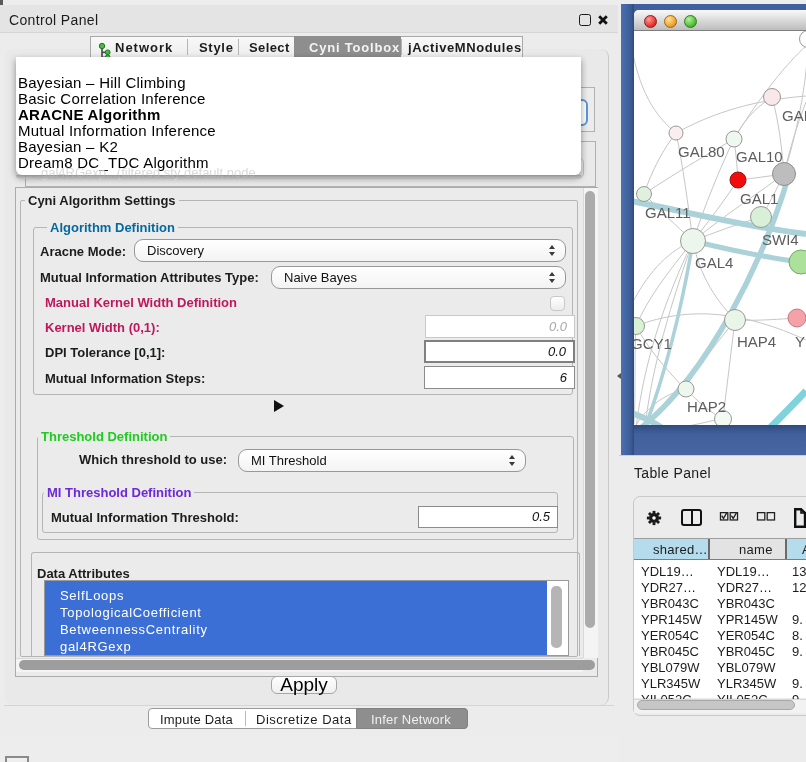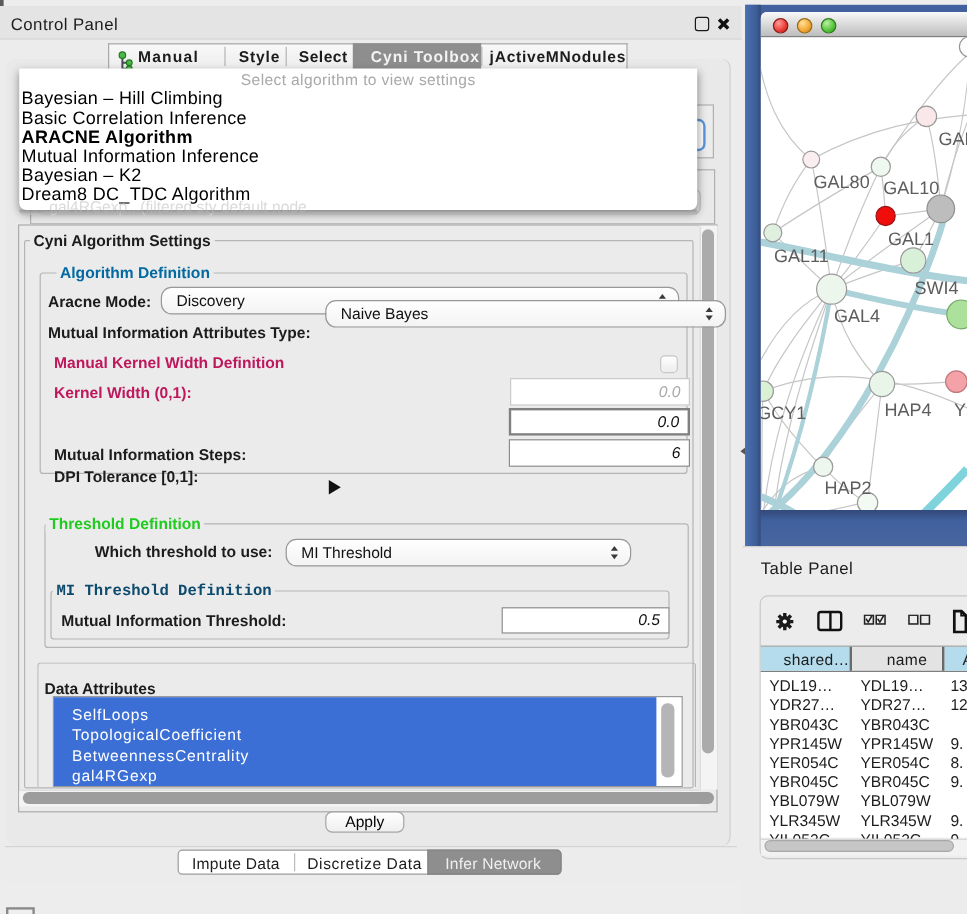--- a/index.html
+++ b/index.html
@@ -37,21 +37,21 @@
   <div class="abs" style="left:401px;top:34px;width:1px;height:16px;background:#b4b4b4;"></div>
   <svg class="abs" style="left:97px;top:36px;" width="15" height="18" viewBox="0 0 15 18">
     <g stroke="#4d4d5a" stroke-width="1.7" fill="none">
       <path d="M5,6 L5,16.3 L9.5,16.3"></path>
       <path d="M5,11.3 L9.5,11.3"></path>
     </g>
     <circle cx="5" cy="5" r="2.7" fill="#4cb648" stroke="#1f7a1f" stroke-width="1"></circle>
     <circle cx="10.7" cy="11.3" r="2.4" fill="#4cb648" stroke="#1f7a1f" stroke-width="1"></circle>
     <circle cx="10.7" cy="16.3" r="2.4" fill="#4cb648" stroke="#1f7a1f" stroke-width="1"></circle>
   </svg>
-  <div class="lbl b" style="left:115px;top:35px;letter-spacing:1px;">Manual</div>
+  <div class="lbl b" style="left:115px;top:35px;letter-spacing:1px;">Network</div>
   <div class="lbl b" style="left:199px;top:35px;letter-spacing:0.7px;">Style</div>
   <div class="lbl b" style="left:249px;top:35px;letter-spacing:0.4px;">Select</div>
   <div class="lbl b" style="left:309px;top:35px;color:#f3f3f3;letter-spacing:0.8px;">Cyni Toolbox</div>
   <div class="lbl b" style="left:408px;top:35px;letter-spacing:0.6px;">jActiveMNodules</div>
 
   <div class="abs" style="left:25px;top:82px;width:568px;height:43px;border:1px solid #b0b0b0;background:#ececec;"></div>
   <div class="abs" style="left:300px;top:94px;width:284px;height:23px;border:2.5px solid #5a95d9;border-radius:6px;background:#fff;"></div>
 
   <div class="abs" style="left:25px;top:136px;width:569px;height:44px;border:1px solid #b0b0b0;background:#e9e9e9;"></div>
 
@@ -73,74 +73,73 @@
   <div class="gb" style="left:33px;top:222px;width:538px;height:166px;"></div>
   <div class="gt" style="left:47px;top:215px;color:#0369a1;">Algorithm Definition</div>
 
   <div class="lbl b" style="left:40px;top:239px;">Aracne Mode:</div>
   <div class="combo" style="left:134px;top:234px;width:430px;height:21px;">
       <span class="tx">Discovery</span>
       <span class="up"></span>
       <span class="dn"></span>
     </div>
   <div class="lbl b" style="left:40px;top:265px;">Mutual Information Attributes Type:</div>
-  <div class="combo" style="left:271px;top:245px;width:293px;height:21px;padding-left:39px;">
+  <div class="combo" style="left:271px;top:261px;width:293px;height:21px;">
       <span class="tx">Naive Bayes</span>
       <span class="up"></span>
       <span class="dn"></span>
     </div>
   <div class="lbl b dis" style="left:45px;top:290px;">Manual Kernel Width Definition</div>
   <div class="abs" style="left:550px;top:291px;width:13px;height:13px;border:1px solid #c8c8c8;border-radius:4px;background:linear-gradient(#ffffff,#ececec);"></div>
   <div class="lbl b dis" style="left:45px;top:315px;">Kernel Width (0,1):</div>
   <div class="fld" style="left:425px;top:310px;width:141px;height:21px;border:1px solid #c9c9c9;line-height:21px;padding-right:7px;color:#a9a9a9;">0.0</div>
-  <div class="lbl b" style="left:45px;top:340px;margin-top:45px;">DPI Tolerance [0,1]:</div>
+  <div class="lbl b" style="left:45px;top:340px;">DPI Tolerance [0,1]:</div>
   <div class="fld" style="left:424px;top:335px;width:140px;height:19px;border:2px solid #808080;line-height:19px;padding-right:7px;">0.0</div>
   <div class="lbl b" style="left:45px;top:366px;">Mutual Information Steps:</div>
   <div class="fld" style="left:424px;top:361px;width:142px;height:21px;border:1px solid #8b8b8b;line-height:21px;padding-right:7px;">6</div>
 
   <div class="abs" style="left:274px;top:395px;width:0;height:0;border-top:6.5px solid transparent;border-bottom:6.5px solid transparent;border-left:10px solid #111;"></div>
 
   <div class="gb" style="left:37px;top:431px;width:535px;height:102px;"></div>
   <div class="gt" style="left:38px;top:424px;color:#1ecb1e;">Threshold Definition</div>
   <div class="lbl b" style="left:79px;top:447px;">Which threshold to use:</div>
   <div class="combo" style="left:238px;top:444px;width:286px;height:21px;">
       <span class="tx">MI Threshold</span>
       <span class="up"></span>
       <span class="dn"></span>
     </div>
 
   <div class="gb" style="left:42px;top:487px;width:514px;height:39px;"></div>
-  <div class="gt" style="left:44px;top:480px;color:#0c4a6e;font-family:Liberation Mono, monospace;">MI Threshold Definition</div>
+  <div class="gt" style="left:44px;top:480px;color:#6d28d9;">MI Threshold Definition</div>
   <div class="lbl b" style="left:51px;top:505px;">Mutual Information Threshold:</div>
   <div class="fld" style="left:418px;top:501px;width:131px;height:20px;border:1px solid #8b8b8b;line-height:20px;padding-right:7px;">0.5</div>
 
   <div class="gb" style="left:31px;top:547px;width:547px;height:103px;border-bottom:none;border-radius:3px 3px 0 0;"></div>
   <div class="lbl b" style="left:37px;top:561px;">Data Attributes</div>
 
   <div class="abs" style="left:44px;top:575px;width:525px;height:76px;background:#fff;border:1px solid #999;box-sizing:border-box;"></div>
   <div class="abs" style="left:45px;top:576px;width:502px;height:74px;background:#3b6fd6;"></div>
   <div class="lbl" style="left:60px;top:583px;color:#fff;letter-spacing:0.7px;">SelfLoops</div>
   <div class="lbl" style="left:60px;top:600px;color:#fff;letter-spacing:0.7px;">TopologicalCoefficient</div>
   <div class="lbl" style="left:60px;top:617px;color:#fff;letter-spacing:0.7px;">BetweennessCentrality</div>
   <div class="lbl" style="left:60px;top:634px;color:#fff;letter-spacing:0.7px;">gal4RGexp</div>
   <div class="abs" style="left:551px;top:581px;width:11px;height:62px;background:#b5b5b5;border-radius:5px;"></div>
 
-  <div class="abs" style="left:271px;top:671px;width:64px;height:16px;background:linear-gradient(#ffffff,#efefef);border:1px solid #a6a6a6;border-radius:6px;font-size:13px;text-align:center;line-height:16px;">Apply</div>
+  <div class="abs" style="left:271px;top:671px;width:64px;height:16px;background:linear-gradient(#ffffff,#efefef);border:1px solid #a6a6a6;border-radius:6px;font-size:19px;text-align:center;line-height:16px;">Apply</div>
 
   <div class="abs" style="left:4px;top:700px;width:610px;height:1px;background:#d4d4d4;"></div>
   <div class="abs" style="left:148px;top:703px;width:320px;height:21px;background:#fff;border:1px solid #9b9b9b;border-radius:4px;box-sizing:border-box;"></div>
   <div class="abs" style="left:245px;top:706px;width:1px;height:15px;background:#bbb;"></div>
   <div class="abs" style="left:356px;top:703px;width:112px;height:21px;background:#8e8e8e;border:1px solid #828282;border-radius:0 4px 4px 0;box-sizing:border-box;"></div>
   <div class="lbl" style="left:140px;top:707px;letter-spacing:0.2px;margin-left:20px;">Impute Data</div>
   <div class="lbl" style="left:256px;top:707px;letter-spacing:0.5px;">Discretize Data</div>
   <div class="lbl" style="left:371px;top:707px;color:#f0f0f0;letter-spacing:0.2px;">Infer Network</div>
 </div>
 
 <div class="abs" style="left:16px;top:57px;width:565px;height:118px;background:#fff;border-radius:0 0 6px 6px;box-shadow:0 3px 7px rgba(0,0,0,0.42);">
-  <div style="position:absolute;left:0;top:2px;width:100%;text-align:center;font-size:13px;color:#a9a9a9;letter-spacing:0.3px;">Select algorithm to view settings</div>
   <div style="position:absolute;left:2px;top:18px;font-size:15px;line-height:16px;color:#000;letter-spacing:0.25px;">
     Bayesian – Hill Climbing<br>
     Basic Correlation Inference<br>
     <b>ARACNE Algorithm</b><br>
     Mutual Information Inference<br>
     Bayesian – K2<br>
     Dream8 DC_TDC Algorithm
   </div>
   <div style="position:absolute;left:25px;top:108px;font-size:13px;color:#dadada;">gal4RGexp...(filtered sty default node</div>
   <div style="position:absolute;left:0;top:118px;width:565px;height:3.5px;background:linear-gradient(#909090,#c6c6c6);opacity:0.75;border-radius:0 0 4px 4px;"></div>

